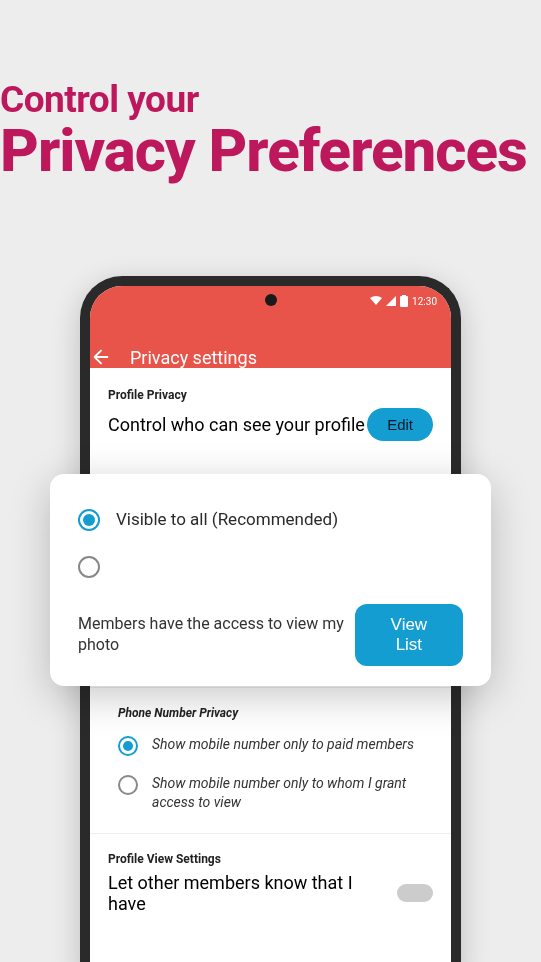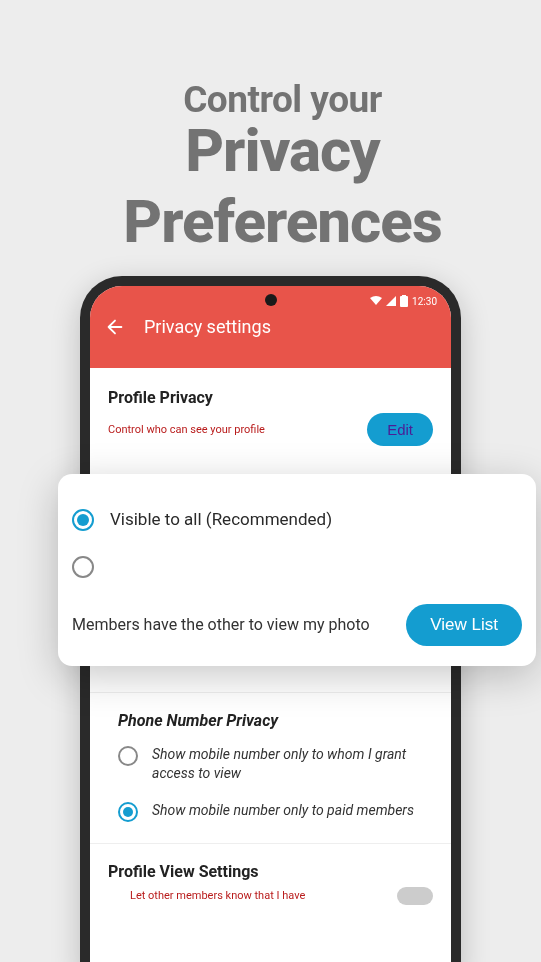--- a/index.html
+++ b/index.html
@@ -5,24 +5,22 @@
 * { margin: 0; padding: 0; box-sizing: border-box; }
 body {
   width: 541px;
   height: 962px;
   background: #ededed;
   font-family: -apple-system, BlinkMacSystemFont, 'Segoe UI', Roboto, sans-serif;
   overflow: hidden;
   position: relative;
 }
 .promo-heading {
-  text-align: center;
   padding-top: 78px;
-  color: #737373;
-  padding-left: 24px;
+  color: #be185d;
 }
 .promo-line1 {
   font-size: 37px;
   font-weight: 700;
   letter-spacing: -0.5px;
 }
 .promo-line2 {
   font-size: 60px;
   font-weight: 800;
   letter-spacing: -1px;
@@ -70,57 +68,57 @@
 }
 .status-icons {
   display: flex;
   align-items: center;
   gap: 4px;
 }
 .app-header {
   height: 52px;
   background: #e8544a;
   display: flex;
-  align-items: flex-start;
-  padding: 0 14px;
+  align-items: flex-end;
+  padding: 0 0;
   gap: 18px;
 }
 .back-arrow {
   color: #fff;
   font-size: 22px;
   display: flex;
   align-items: center;
 }
 .header-title {
   color: #fff;
   font-size: 18px;
   font-weight: 400;
 }
 .section {
   padding: 20px 18px 16px;
 }
 .section-title {
-  font-size: 16px;
+  font-size: 12px;
   font-weight: 700;
   color: #222;
   margin-bottom: 6px;
 }
 .section-row {
   display: flex;
   align-items: center;
   justify-content: space-between;
 }
 .section-desc {
-  font-size: 11px;
-  color: #b91c1c;
+  font-size: 18px;
+  color: #000000;
   flex: 1;
 }
 .pill-btn {
   background: #149dd0;
-  color: #4c1d95;
+  color: #0f172a;
   border: none;
   border-radius: 20px;
   padding: 8px 20px;
   font-size: 15px;
   font-weight: 400;
 }
 .radio-row {
   display: flex;
   align-items: flex-start;
   gap: 14px;
@@ -159,42 +157,40 @@
   padding: 9px 0;
 }
 .profile-view-section {
   padding: 18px 18px 0;
 }
 .toggle-row {
   display: flex;
   align-items: center;
   justify-content: space-between;
   gap: 12px;
-  margin-left: 22px;
 }
 .toggle {
   width: 36px;
   height: 18px;
   background: #ccc;
   border-radius: 10px;
   position: relative;
   flex-shrink: 0;
 }
 
 .overlay-card {
   position: absolute;
   left: 50px;
   top: 474px;
-  width: 478px;
+  width: 441px;
   background: #fff;
   border-radius: 14px;
   box-shadow: 0 10px 40px rgba(0,0,0,0.22);
-  padding: 22px 14px 20px;
+  padding: 22px 28px 20px;
   z-index: 10;
-  margin-left: 8px;
 }
 .overlay-card .radio-row {
   gap: 16px;
   padding: 12px 0;
 }
 .overlay-card .radio {
   width: 22px;
   height: 22px;
 }
 .overlay-card .radio.checked::after {
@@ -213,21 +209,21 @@
 }
 .overlay-bottom-text {
   font-size: 16px;
   color: #333;
   line-height: 1.3;
 }
 .viewlist-btn {
   background: #149dd0;
   color: #fff;
   border: none;
-  border-radius: 24px;
+  border-radius: 12px;
   padding: 11px 24px;
   font-size: 17px;
 }
 .thin-divider {
   height: 1px;
   background: #eee;
 }
 </style>
 </head>
 <body>
@@ -274,26 +270,26 @@
       </div>
     </div>
 
     <div style="height:230px"></div>
 
     <div class="thin-divider"></div>
 
     <div class="phone-section">
       <div class="section-title">Phone Number Privacy</div>
       <div class="radio-row">
+        <span class="radio checked"></span>
+        <span class="radio-label">Show mobile number only to paid members</span>
+      </div>
+      <div class="radio-row">
         <span class="radio"></span>
         <span class="radio-label">Show mobile number only to whom I grant access to view</span>
-      </div>
-      <div class="radio-row">
-        <span class="radio checked"></span>
-        <span class="radio-label">Show mobile number only to paid members</span>
       </div>
     </div>
 
     <div class="thin-divider"></div>
 
     <div class="profile-view-section">
       <div class="section-title">Profile View Settings</div>
       <div class="toggle-row">
         <div class="section-desc">Let other members know that I have</div>
         <div class="toggle"></div>
@@ -305,16 +301,16 @@
 
 <div class="overlay-card">
   <div class="radio-row">
     <span class="radio checked"></span>
     <span class="radio-label">Visible to all (Recommended)</span>
   </div>
   <div class="radio-row">
     <span class="radio"></span>
   </div>
   <div class="overlay-bottom">
-    <div class="overlay-bottom-text">Members have the other to view my photo</div>
+    <div class="overlay-bottom-text">Members have the access to view my photo</div>
     <button class="viewlist-btn">View List</button>
   </div>
 </div>
 
 </body></html>

